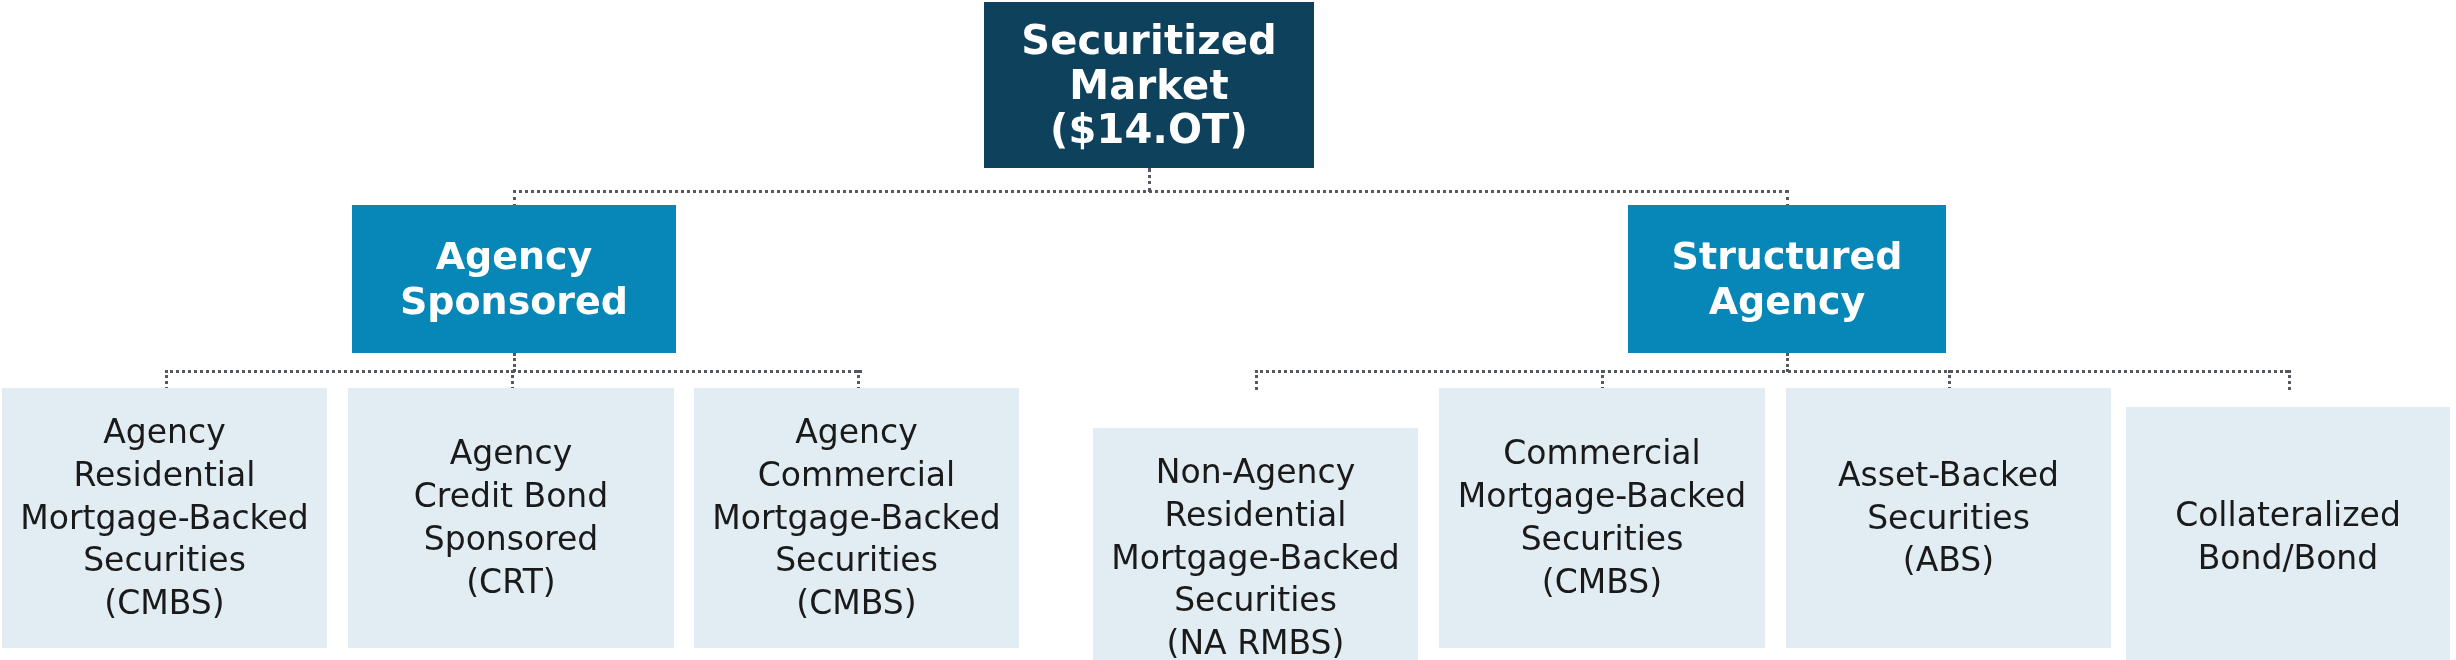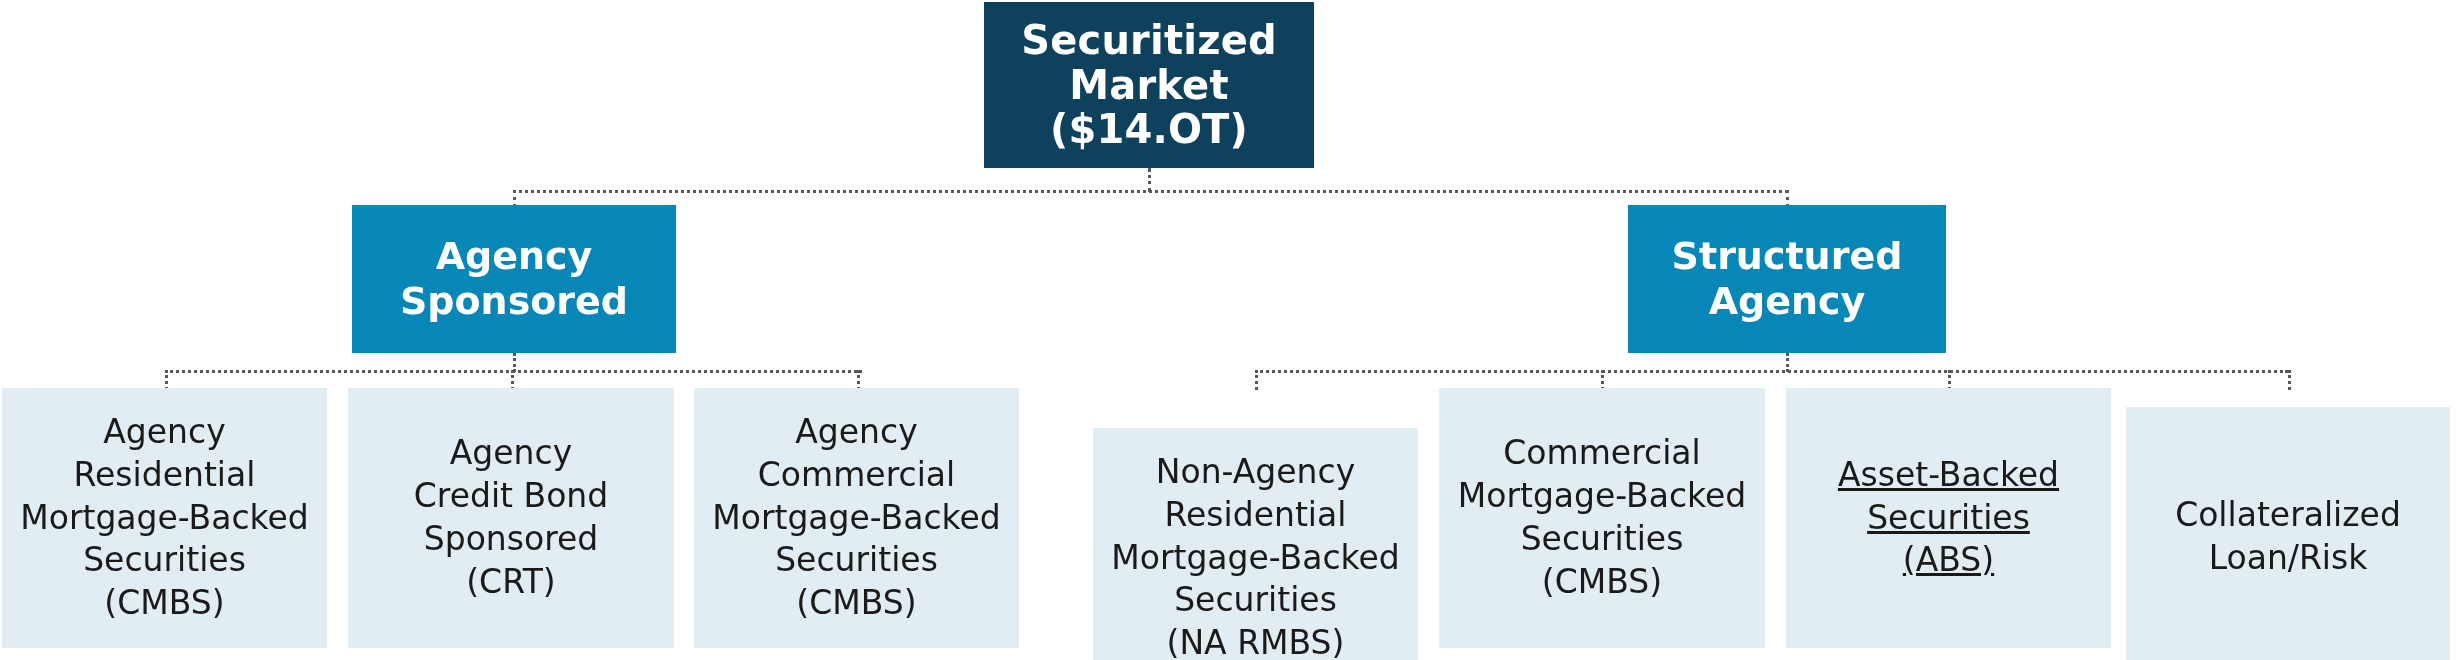--- a/index.html
+++ b/index.html
@@ -84,21 +84,21 @@
     font-weight: 400;
     line-height: 1.30;
     top: 388px;
     height: 260px;
   }
   .leaf-0 { left: 2px;    width: 325px; }
   .leaf-1 { left: 348px;  width: 326px; }
   .leaf-2 { left: 694px;  width: 325px; }
   .leaf-3 { left: 1093px; width: 325px; margin-top: 40px; }
   .leaf-4 { left: 1439px; width: 326px; }
-  .leaf-5 { left: 1786px; width: 325px; text-decoration: underline; }
+  .leaf-5 { left: 1786px; width: 325px; }
   .leaf-6 { left: 2126px; width: 324px; margin-top: 19px; }
 
   
   .conn-h {
     position: absolute;
     height: 0;
     border-top: 3px dotted #55585C;
   }
   .conn-v {
     position: absolute;
@@ -209,16 +209,16 @@
   </div>
 
   <div class="node-leaf leaf-5">
     <span class="line">Asset-Backed</span>
     <span class="line">Securities</span>
     <span class="line">(ABS)</span>
   </div>
 
   <div class="node-leaf leaf-6">
     <span class="line">Collateralized</span>
-    <span class="line">Loan/Risk</span>
+    <span class="line">Bond/Bond</span>
   </div>
 
 </div>
 
 </body></html>

